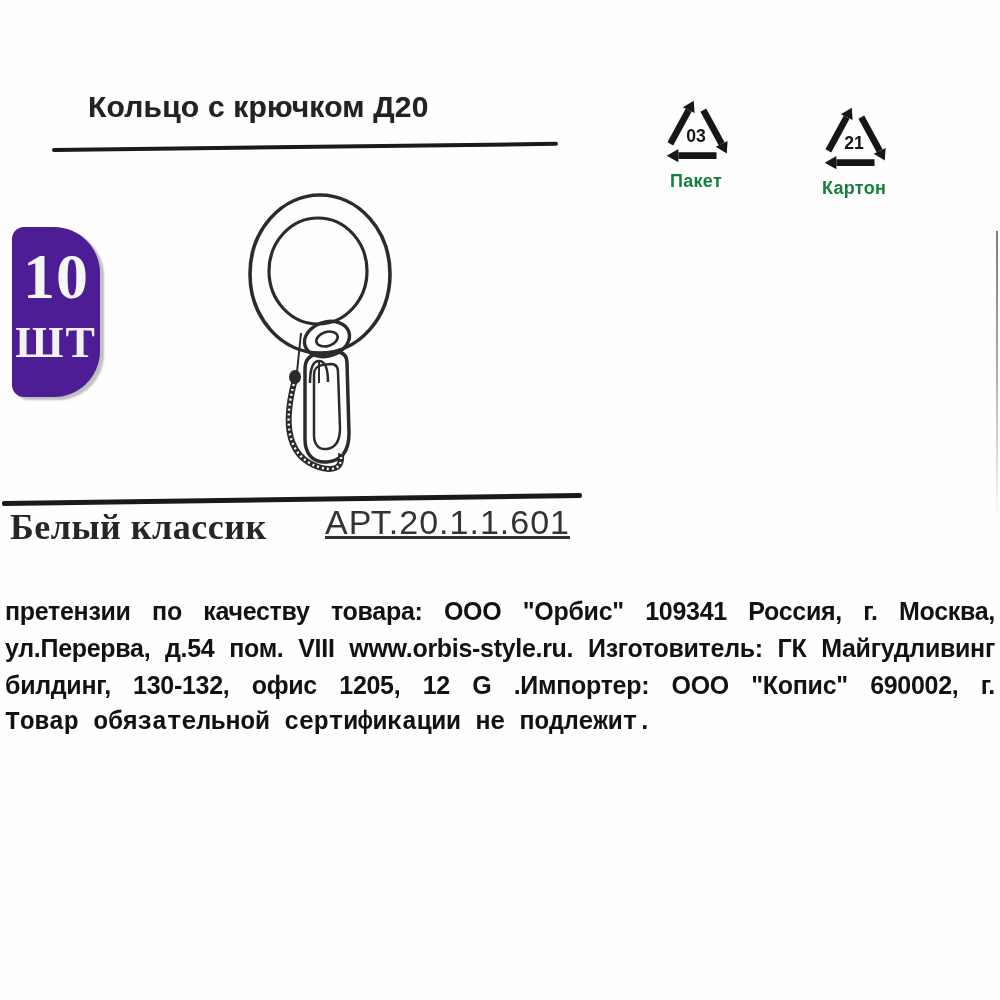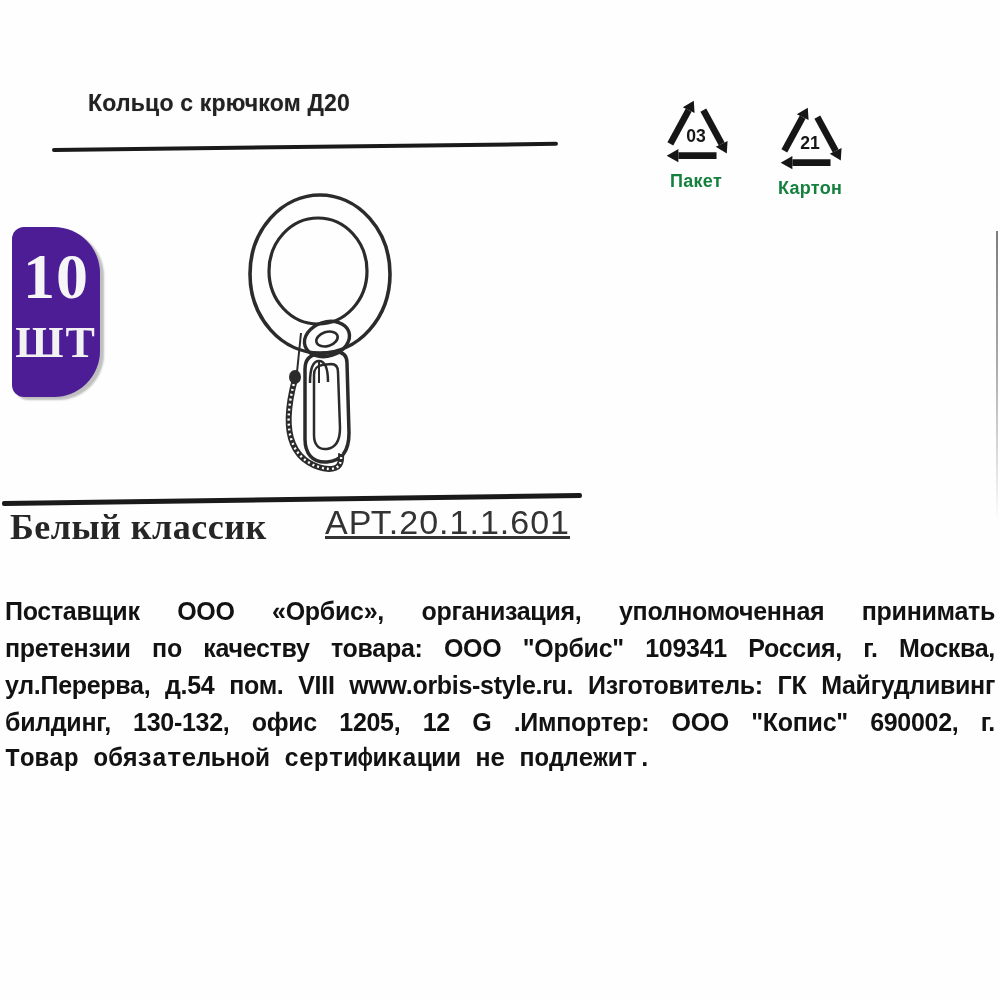--- a/index.html
+++ b/index.html
@@ -5,31 +5,31 @@
   html,body{margin:0;padding:0;background:#fff;}
   .stage{
     position:relative;width:1000px;height:1000px;background:#fefefe;
     overflow:hidden;font-family:"Liberation Sans",sans-serif;color:#1c1c1c;
   }
   .soft{position:absolute;inset:0;filter:blur(0.25px);}
 
   
   .title{
     position:absolute;left:88px;top:90px;margin:0;
-    font-size:23px;font-weight:700;letter-spacing:.2px;color:#222;
+    font-size:30px;font-weight:700;letter-spacing:.2px;color:#222;
     text-shadow:0 0 1px rgba(60,60,60,.45);
   }
   .rule{position:absolute;background:#1a1a1a;border-radius:2px;transform-origin:left center;}
   .rule1{left:52px;top:148px;width:506px;height:4px;transform:rotate(-0.7deg);}
   .rule2{left:2px;top:501px;width:580px;height:5px;transform:rotate(-0.8deg);}
 
   
   .recycle{position:absolute;width:96px;text-align:center;}
   .recycle.r1{left:648px;top:88px;}
-  .recycle.r2{left:762px;top:95px;}
+  .recycle.r2{left:806px;top:95px;}
   .recycle svg{display:block;margin:0 auto;}
   .recycle .tri{stroke:#161616;stroke-width:9;fill:none;}
   .recycle .head{fill:#161616;}
   .recycle text{
     font-family:"Liberation Sans",sans-serif;font-weight:700;font-size:24px;fill:#161616;
   }
   .rlabel{font-size:18px;font-weight:700;color:#15803d;margin-top:2px;letter-spacing:.3px;}
 
   
   .badge{
@@ -138,21 +138,20 @@
       <path d="M67 194 C60 220 58 243 65 259 C72 276 88 283 101 284 C111 284 114 279 113 268" fill="none" stroke="#ffffff" stroke-width="2.4" stroke-dasharray="2 3"></path>
       <ellipse cx="67" cy="192" rx="6" ry="7" fill="#2b2b2b"></ellipse>
       <path class="ln" stroke-width="2" d="M73 148 L69 187"></path>
     </svg>
 
     <div class="rule rule2"></div>
     <div class="variant">Белый классик</div>
     <div class="article">АРТ.20.1.1.601</div>
 
     <div class="para">
-      <div class="jline">Поставщик ООО «Орбис», организация, уполномоченная принимать</div>
       <div class="jline">претензии по качеству товара: ООО "Орбис" 109341 Россия, г. Москва,</div>
       <div class="jline">ул.Перерва, д.54 пом. VIII www.orbis-style.ru. Изготовитель: ГК Майгудливинг</div>
       <div class="jline">билдинг, 130-132, офис 1205, 12 G .Импортер: ООО "Копис" 690002, г.</div>
       <div class="jline last">Товар обязательной сертификации не подлежит.</div>
     </div>
 
     <div class="edge"></div>
   </div>
 </div>
 

